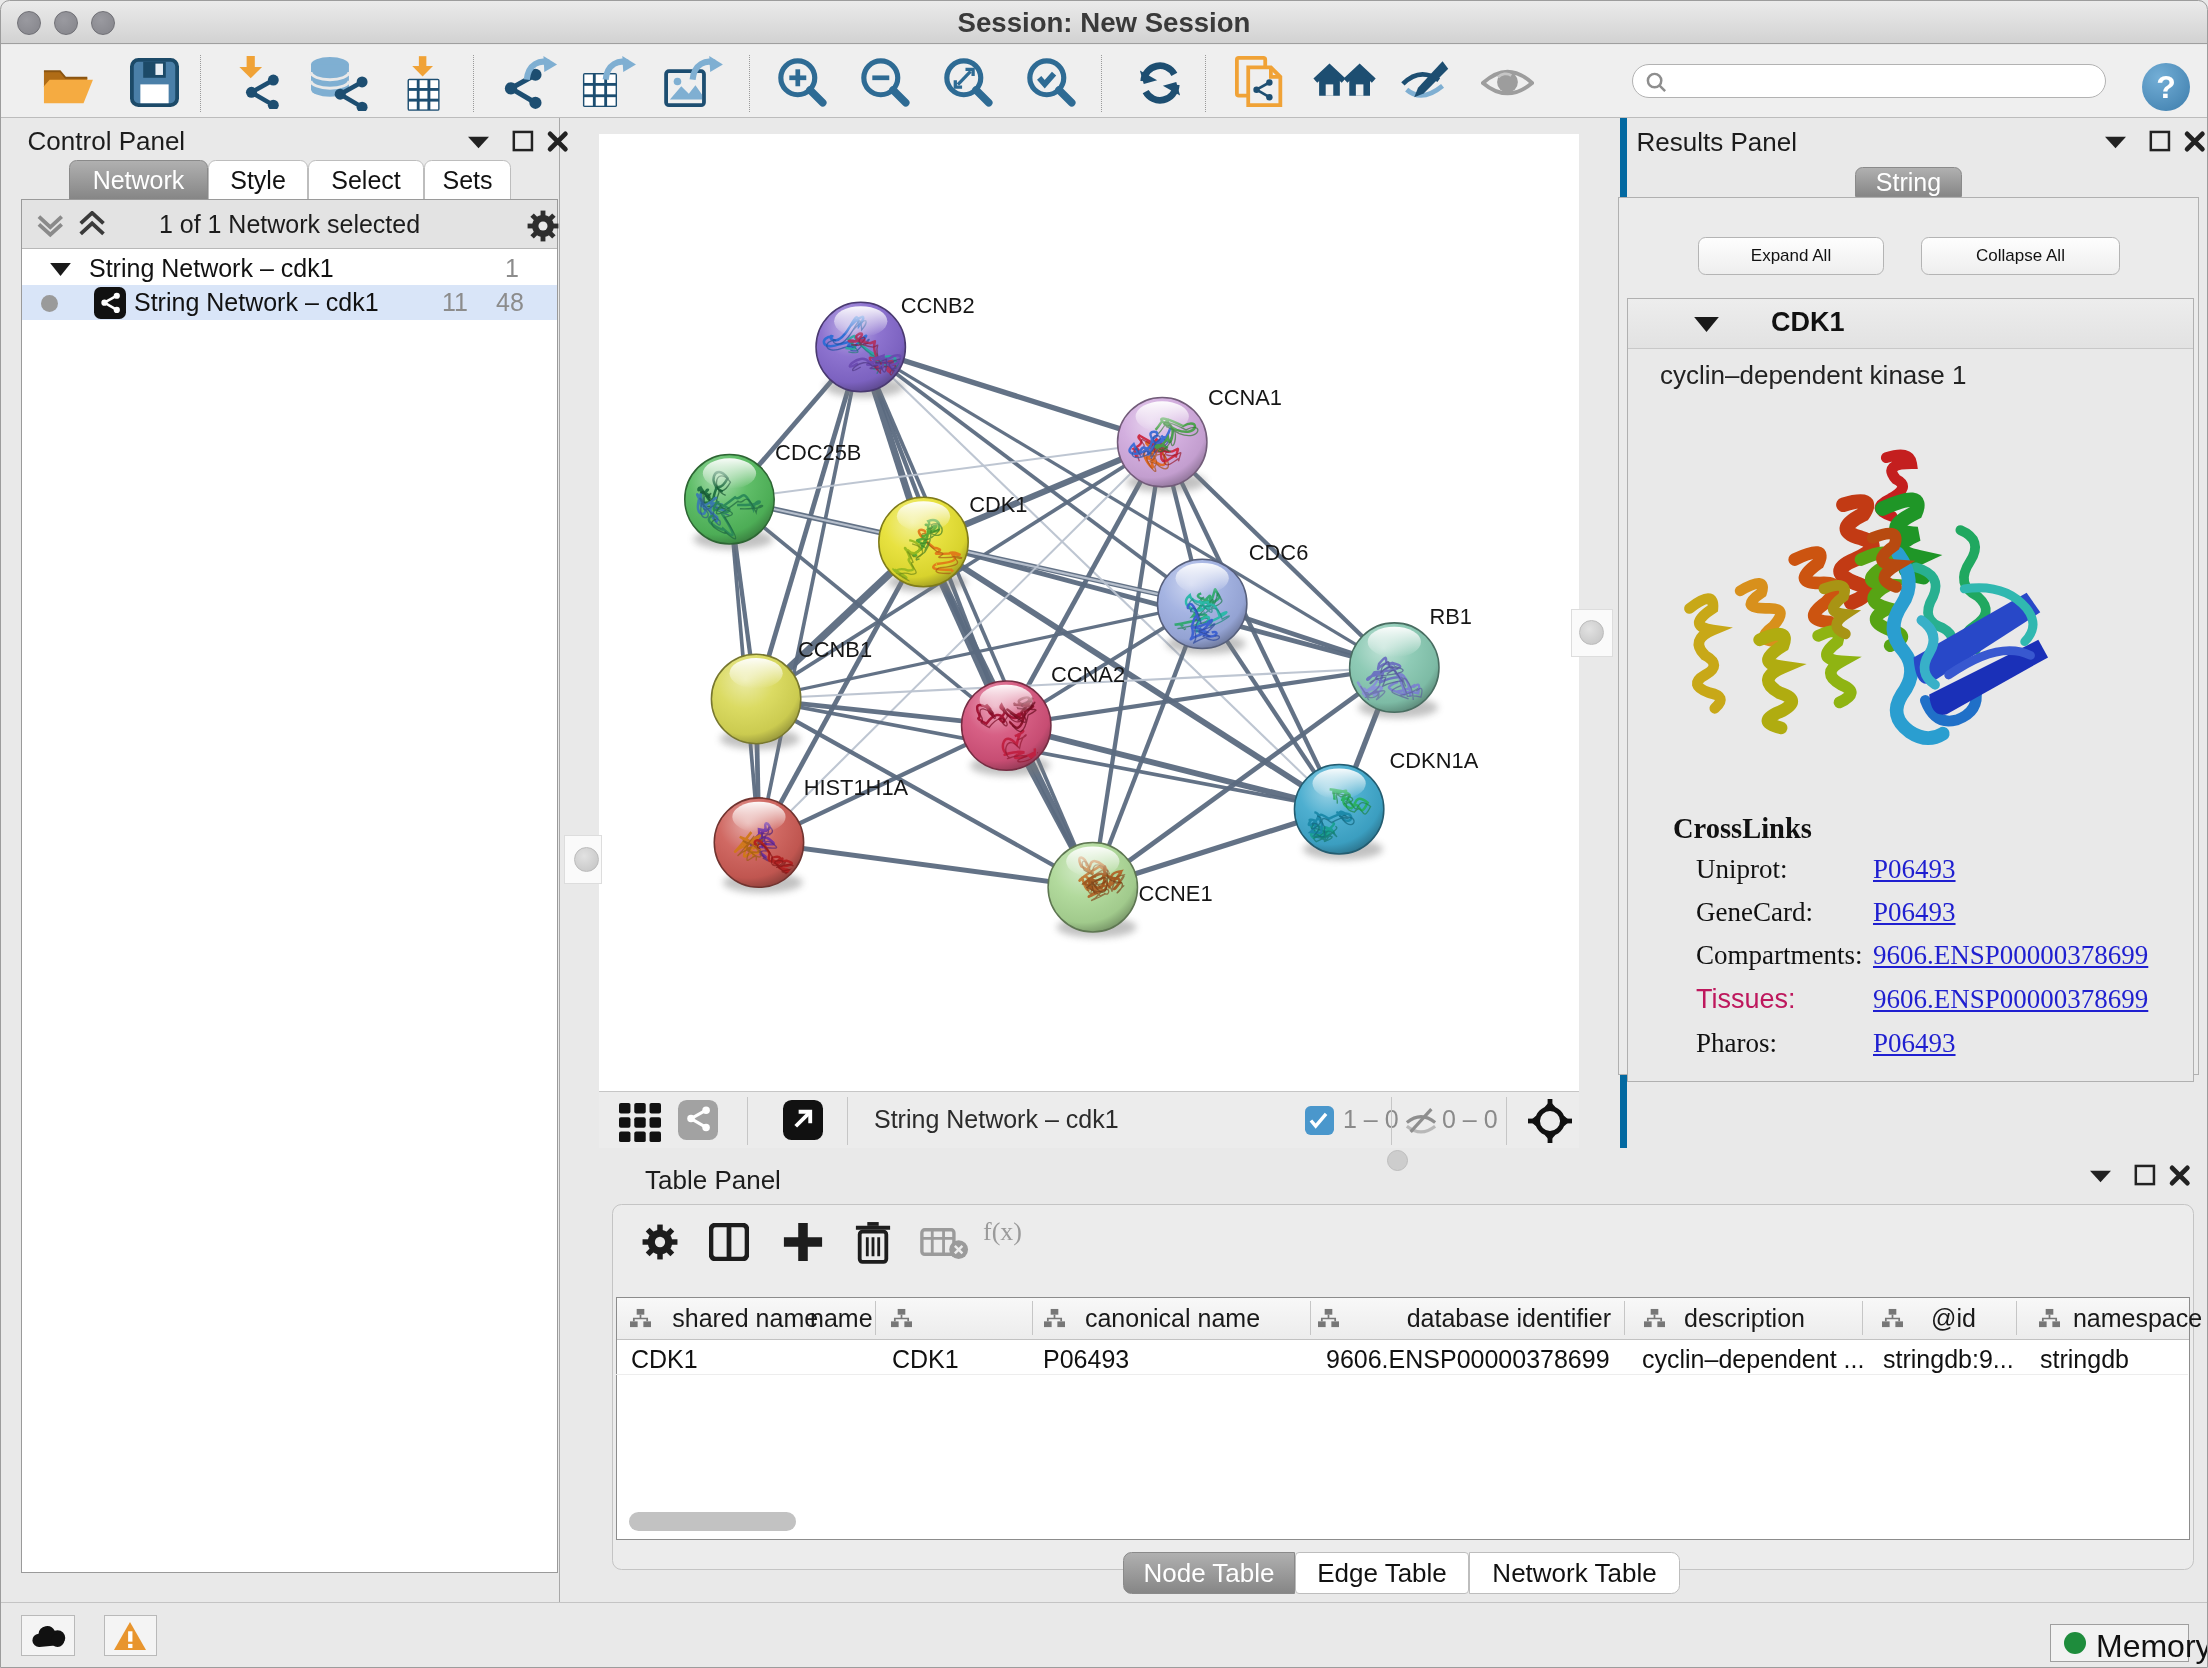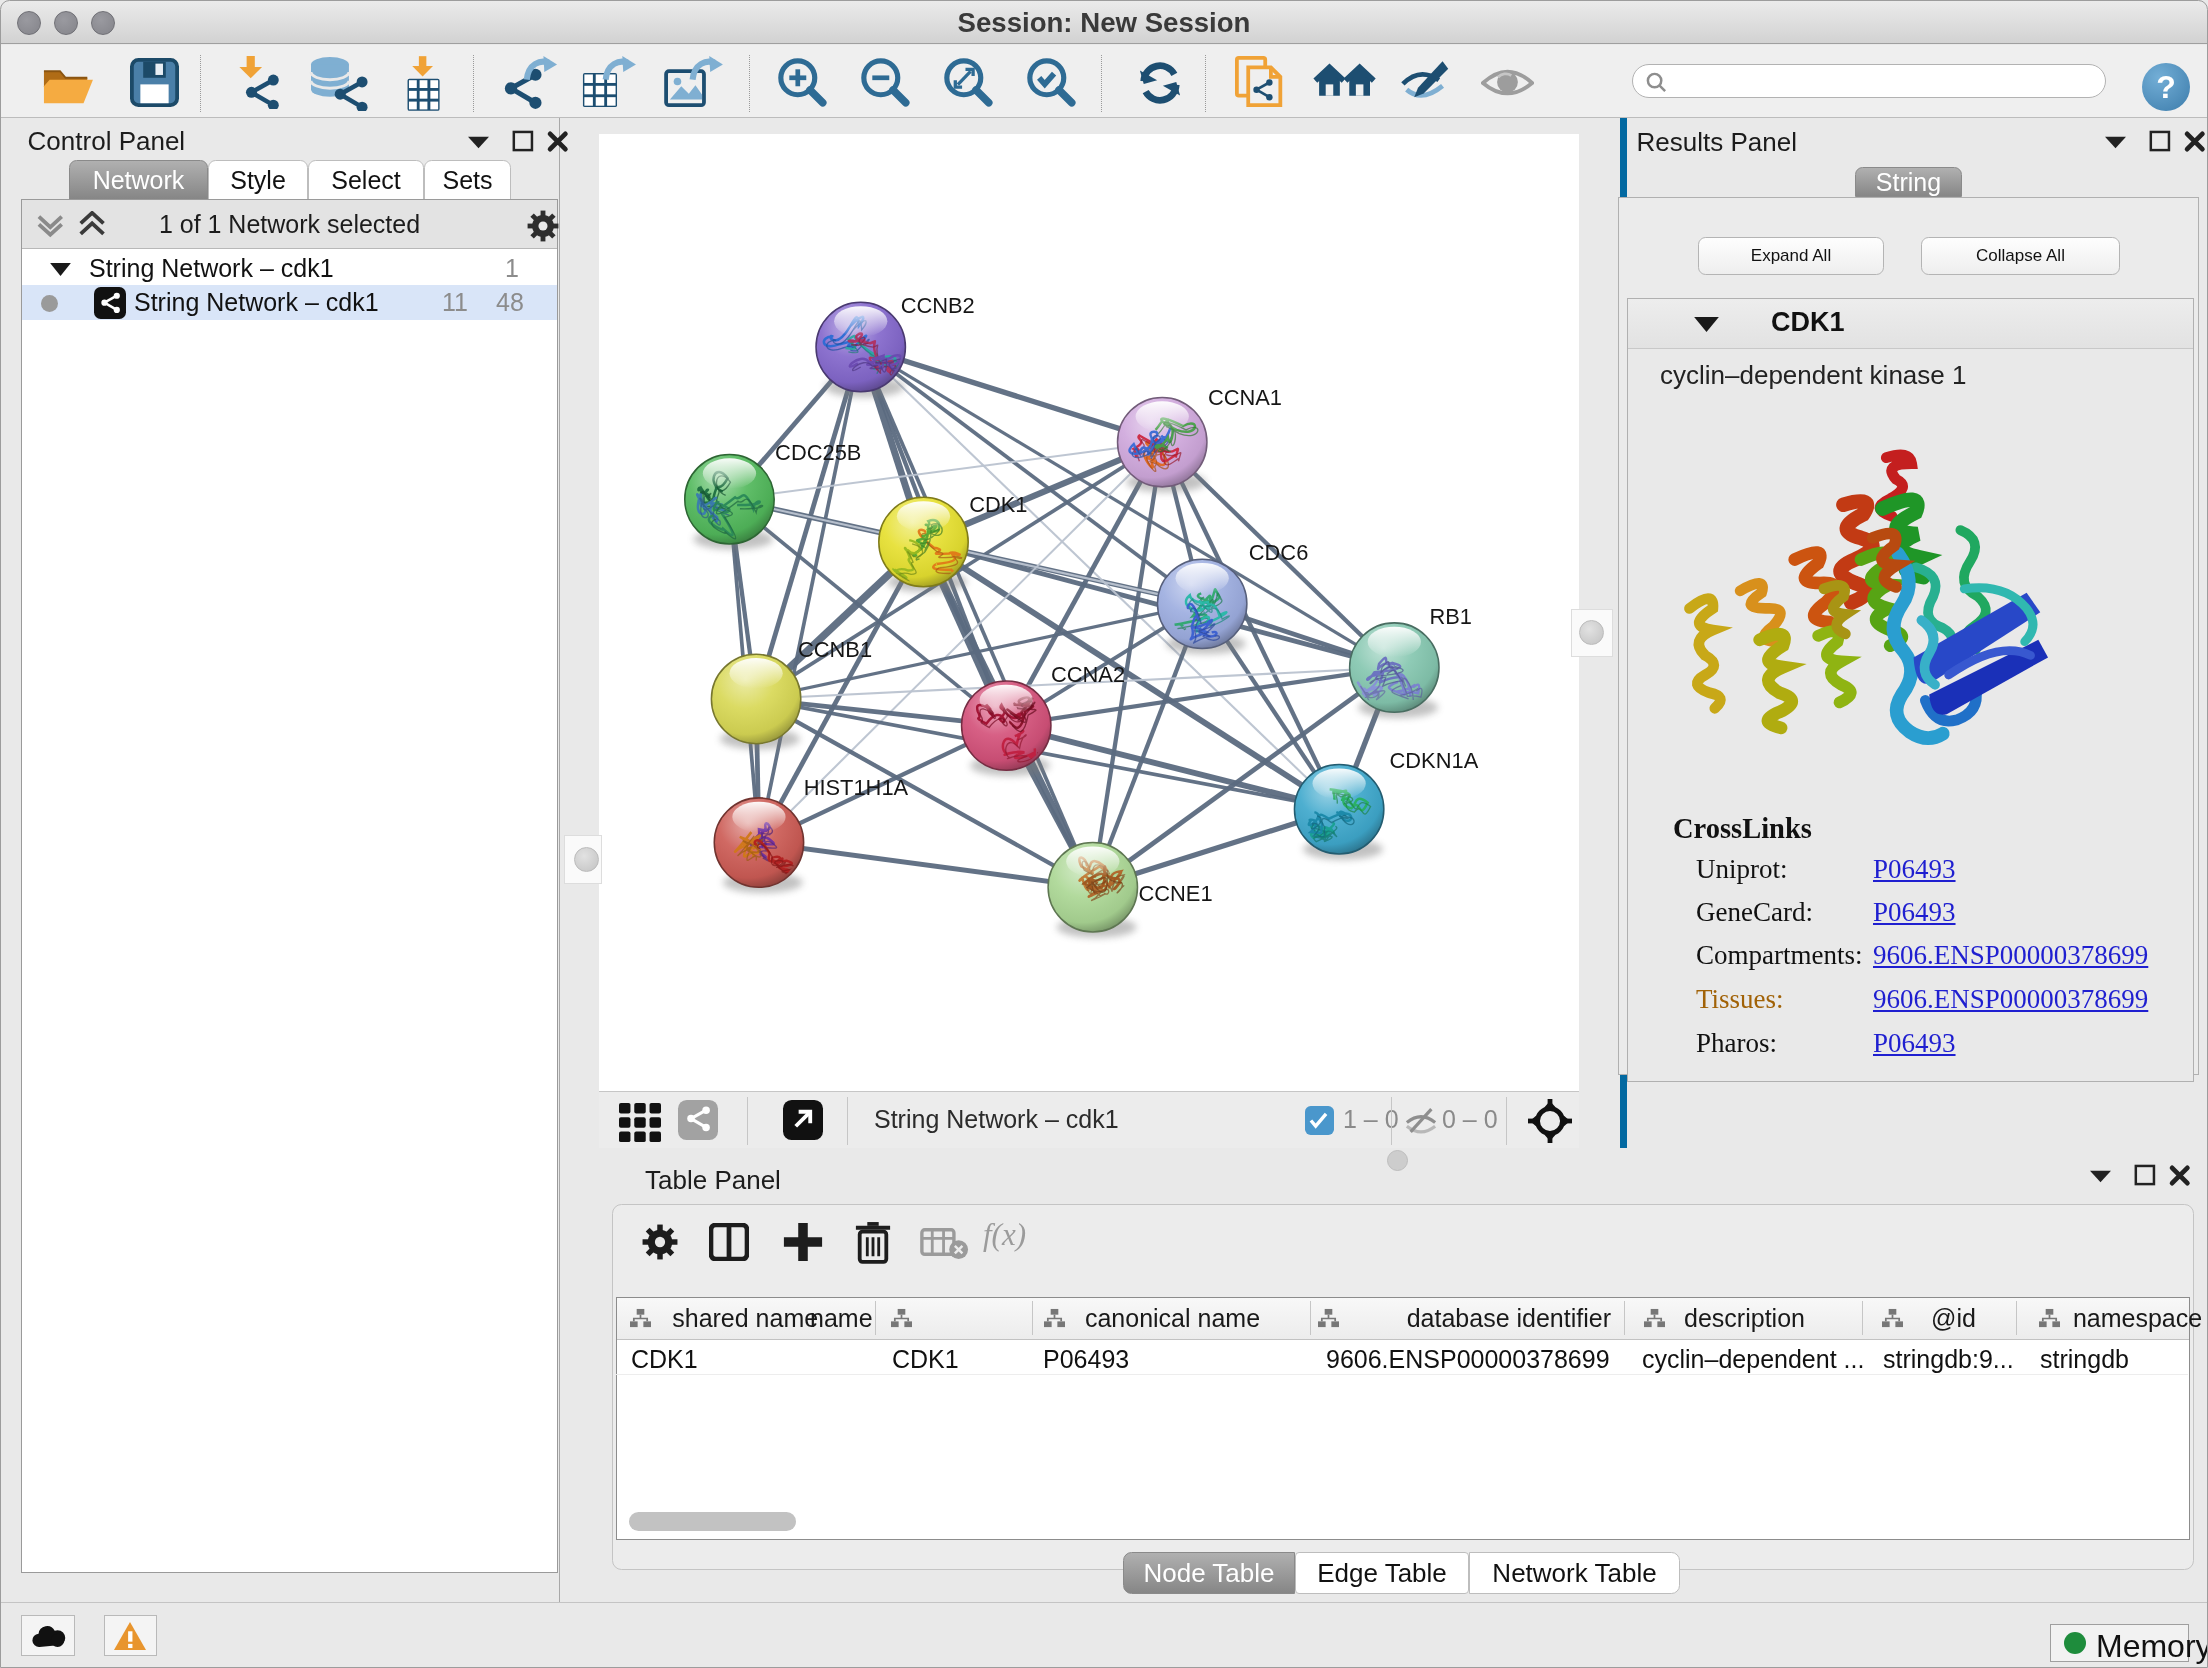--- a/index.html
+++ b/index.html
@@ -618,21 +618,21 @@
             <path d="M158 148 q26 -10 20 8 q-22 16 2 18 q-18 12 0 20" stroke="#a89414" stroke-width="11"></path>
           </g>
         </svg></div>
       <div style="position:absolute;left:45px;top:514px;font-family:'Liberation Serif',serif;font-size:28.5px;font-weight:bold;color:#111">CrossLinks</div>
       <div style="position:absolute;left:68px;top:555px;font-family:'Liberation Serif',serif;font-size:27px;color:#111">Uniprot:</div>
       <div style="position:absolute;left:245px;top:555px;font-size:27px"><a class="lnk"><u>P06493</u></a></div>
       <div style="position:absolute;left:68px;top:598px;font-family:'Liberation Serif',serif;font-size:27px;color:#111">GeneCard:</div>
       <div style="position:absolute;left:245px;top:598px;font-size:27px"><a class="lnk"><u>P06493</u></a></div>
       <div style="position:absolute;left:68px;top:641px;font-family:'Liberation Serif',serif;font-size:27px;color:#111">Compartments:</div>
       <div style="position:absolute;left:245px;top:641px;font-size:27px"><a class="lnk"><u>9606.ENSP00000378699</u></a></div>
-      <div style="position:absolute;left:68px;top:685px;font-family:Liberation Serif, serif;font-size:27px;color:#a16207">Tissues:</div>
+      <div style="position:absolute;left:68px;top:685px;font-family:Liberation Sans, sans-serif;font-size:27px;color:#be185d">Tissues:</div>
       <div style="position:absolute;left:245px;top:685px;font-size:27px"><a class="lnk"><u>9606.ENSP00000378699</u></a></div>
       <div style="position:absolute;left:68px;top:729px;font-family:'Liberation Serif',serif;font-size:27px;color:#111">Pharos:</div>
       <div style="position:absolute;left:245px;top:729px;font-size:27px"><a class="lnk"><u>P06493</u></a></div>
     </div>
   </div>
 <div id="tpanel">
     <div class="ptitle" style="position:absolute;left:46px;top:13.3px">Table Panel</div>
     <svg style="position:absolute;left:1491px;top:11.4px" width="105" height="25" viewBox="0 0 110 26">
       <path d="M0 8 h22 l-11 12 z" fill="#222"></path>
       <rect x="48" y="3" width="19" height="19" fill="none" stroke="#222" stroke-width="2.6"></rect>
@@ -669,21 +669,21 @@
       </g>
     </svg>
     <svg style="position:absolute;left:321px;top:74px" width="49" height="34" viewBox="0 0 52 36">
       <rect x="2" y="4" width="34" height="26" rx="3" fill="none" stroke="#9b9b9b" stroke-width="3.6"></rect>
       <line x1="2" y1="13" x2="36" y2="13" stroke="#9b9b9b" stroke-width="3"></line>
       <line x1="13" y1="4" x2="13" y2="30" stroke="#9b9b9b" stroke-width="3"></line>
       <line x1="25" y1="4" x2="25" y2="30" stroke="#9b9b9b" stroke-width="3"></line>
       <circle cx="41" cy="25" r="10" fill="#9b9b9b"></circle>
       <path d="M37 21 l8 8 M45 21 l-8 8" stroke="#ececec" stroke-width="2.6"></path>
     </svg>
-    <div style="position:absolute;left:384px;top:65px;font-family:'Liberation Serif',serif;font-style:italic;font-size:31px;color:#9b9b9b">f(x)</div>
+    <div style="position:absolute;left:384px;top:65px;font-family:'Liberation Serif',serif;font-size:26px;color:#9b9b9b">f(x)</div>
     <div id="tbl" style="position:absolute;left:17px;top:145px;width:1574px;height:243px;background:#fff;border:1px solid #8c8c8c">
       <div id="thead" style="position:absolute;left:0;top:0;width:100%;height:42px;background:linear-gradient(#f8f8f8,#ececec);border-bottom:1px solid #c2c2c2"></div>
       <div id="hscroll" style="position:absolute;left:12.4px;bottom:7.6px;width:167px;height:19px;background:#c2c2c2;border-radius:9.5px"></div>
     </div>
     <div style="position:absolute;left:17px;top:145px;width:1574px;height:42px">
       <svg style="position:absolute;left:13.3px;top:10.5px" width="23" height="21" viewBox="0 0 24 22">
         <rect x="8" y="1" width="8" height="6" fill="#777"></rect>
         <rect x="1" y="14" width="8" height="6" fill="#777"></rect>
         <rect x="15" y="14" width="8" height="6" fill="#777"></rect>
         <path d="M12 7 v4 M5 14 v-3 h14 v3" stroke="#777" stroke-width="1.8" fill="none"></path>

